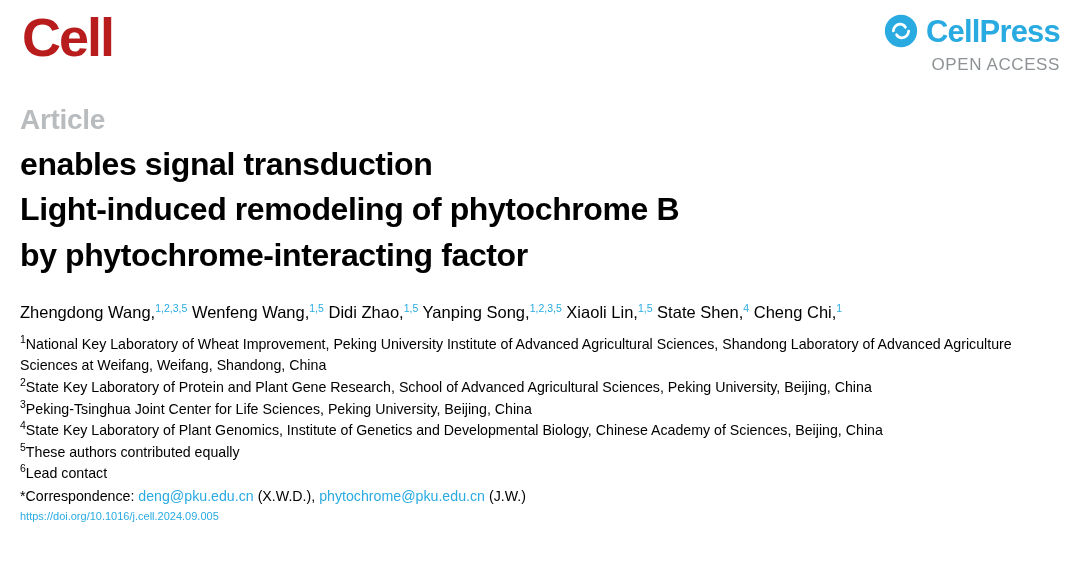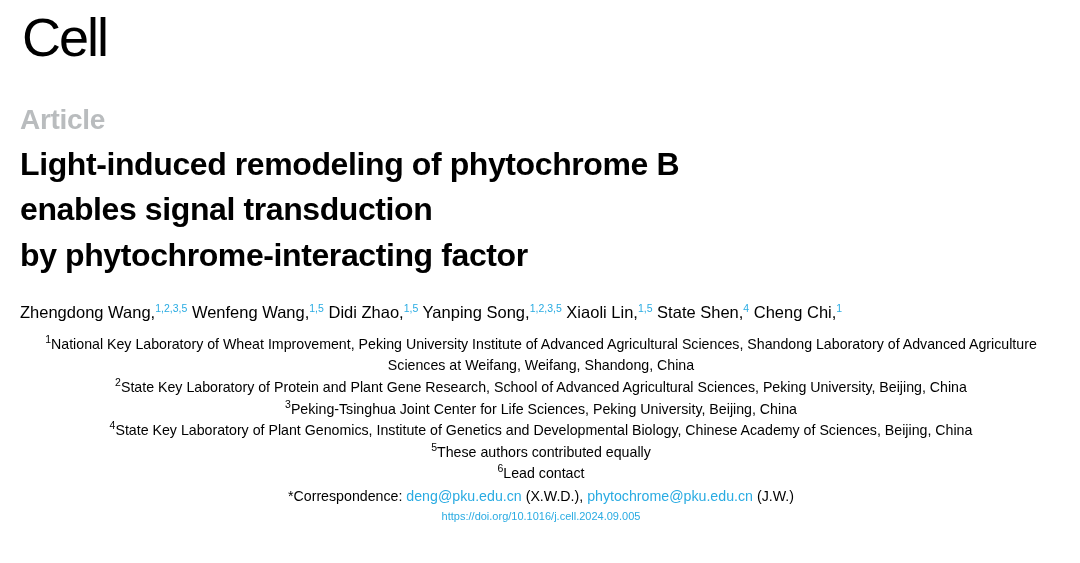--- a/index.html
+++ b/index.html
@@ -27,23 +27,23 @@
   .header {
     position: relative;
     height: 96px;
   }
   .cell-logo {
     position: absolute;
     left: 4px;
     top: 10px;
     font-family: "Liberation Sans", sans-serif;
     font-size: 54px;
-    font-weight: normal;
+    font-weight: bold;
     letter-spacing: -2px;
-    color: #000000;
+    color: #b91c1c;
     line-height: 1;
   }
   .cellpress-block {
     position: absolute;
     right: 2px;
     top: 14px;
     text-align: right;
   }
   .cellpress-row {
     display: flex;
@@ -99,21 +99,20 @@
   .affil sup {
     font-size: 10.5px;
     vertical-align: super;
     line-height: 0;
   }
   .sup-blue { color: #29abe2; }
 
   
   .affils {
     margin: 8px 0 0 2px;
-    text-align: center;
   }
   .affil {
     font-size: 14.2px;
     line-height: 1.52;
     color: #000;
   }
   .affil .supn {
     font-size: 10.5px;
     vertical-align: super;
     line-height: 0;
@@ -136,27 +135,38 @@
   }
 </style>
 </head>
 <body>
 
 <div class="page">
 
   <div class="header">
     <div class="cell-logo">Cell</div>
 
+    <div class="cellpress-block">
+      <div class="cellpress-row">
+        <svg class="cp-mark" viewBox="0 0 40 40">
+          <circle cx="20" cy="20" r="19" fill="#29abe2"></circle>
+          <path d="M11 20c0-4.5 3.6-8 8-8 3 0 5 1.6 6.2 3.6" stroke="#ffffff" stroke-width="3.2" fill="none" stroke-linecap="round"></path>
+          <path d="M29 20c0 4.5-3.6 8-8 8-3 0-5-1.6-6.2-3.6" stroke="#ffffff" stroke-width="3.2" fill="none" stroke-linecap="round"></path>
+        </svg>
+        <span class="cellpress-word">CellPress</span>
+      </div>
+      <div class="openaccess">OPEN ACCESS</div>
+    </div>
   </div>
 
   <div class="article-label">Article</div>
 
   <h1 class="title">
+    <span class="line">enables signal transduction</span>
     <span class="line">Light-induced remodeling of phytochrome B</span>
-    <span class="line">enables signal transduction</span>
     <span class="line">by phytochrome-interacting factor</span>
   </h1>
 
   <div class="authors">
     <div>
       <span>Zhengdong Wang,</span><sup class="sup-blue">1,2,3,5</sup>
       <span>Wenfeng Wang,</span><sup class="sup-blue">1,5</sup>
       <span>Didi Zhao,</span><sup class="sup-blue">1,5</sup>
       <span>Yanping Song,</span><sup class="sup-blue">1,2,3,5</sup>
       <span>Xiaoli Lin,</span><sup class="sup-blue">1,5</sup>

